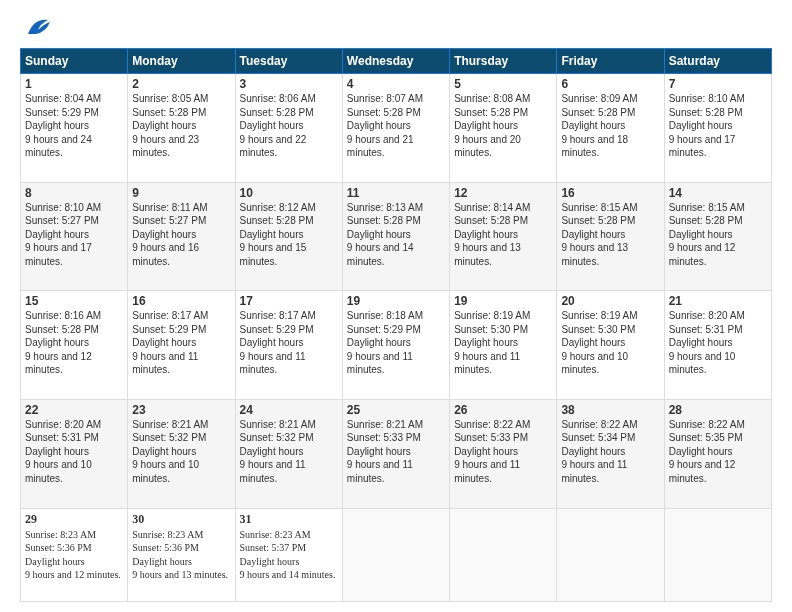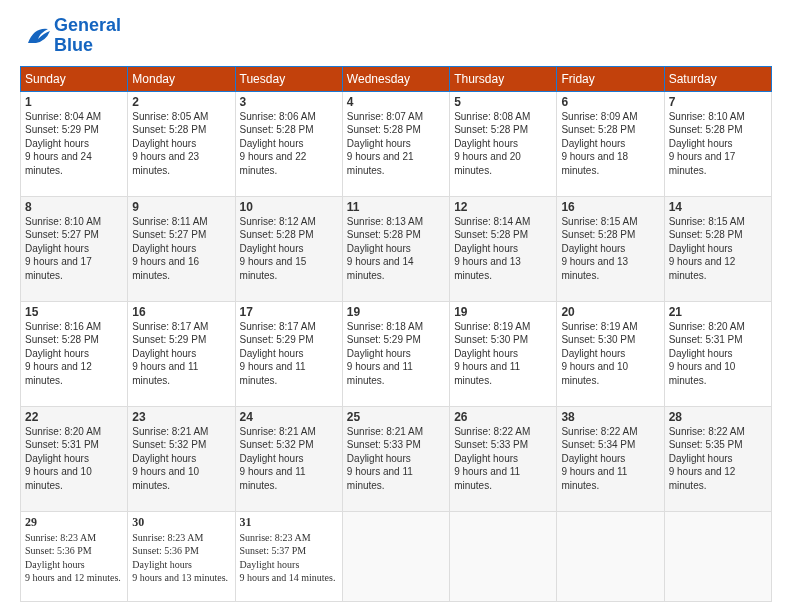--- a/index.html
+++ b/index.html
@@ -46,24 +46,24 @@
       color: #555;
     }
     .calendar {
       flex: 1;
       border: 1px solid #ccc;
       border-collapse: collapse;
       width: 100%;
       table-layout: fixed;
     }
     .calendar th {
-      background: #c2410c;
+      background: #0c4a6e;
       color: white;
       font-size: 12px;
-      font-weight: normal;
+      font-weight: bold;
       padding: 5px 4px;
       text-align: left;
       border: 1px solid #1a78d4;
     }
     .calendar td {
       vertical-align: top;
       border: 1px solid #ddd;
       padding: 3px 4px;
       font-size: 9.5px;
       color: #333;
@@ -94,24 +94,20 @@
 </head>
 <body>
 
 <div class="page">
   <div class="header">
     <div class="logo">
       <div class="logo-row">
         <svg width="32" height="22" viewBox="0 0 32 22">
           <path d="M8 18 Q14 2 28 4 Q20 8 18 14 Q24 8 30 6 Q26 16 16 18 Z" fill="#1565c0"></path>
         </svg>
-        <div>
-          <div style="font-size:18px;font-weight:bold;color:#333;line-height:1.1;"><span style="color:#1565c0;">General</span></div>
-          <div style="font-size:18px;font-weight:bold;color:#1565c0;line-height:1.1;">Blue</div>
-        </div>
       </div>
     </div>
     <div class="title-section">
       <div class="month-title"></div>
       <div class="location"></div>
     </div>
   </div>
 
   <table class="calendar">
     <thead>

